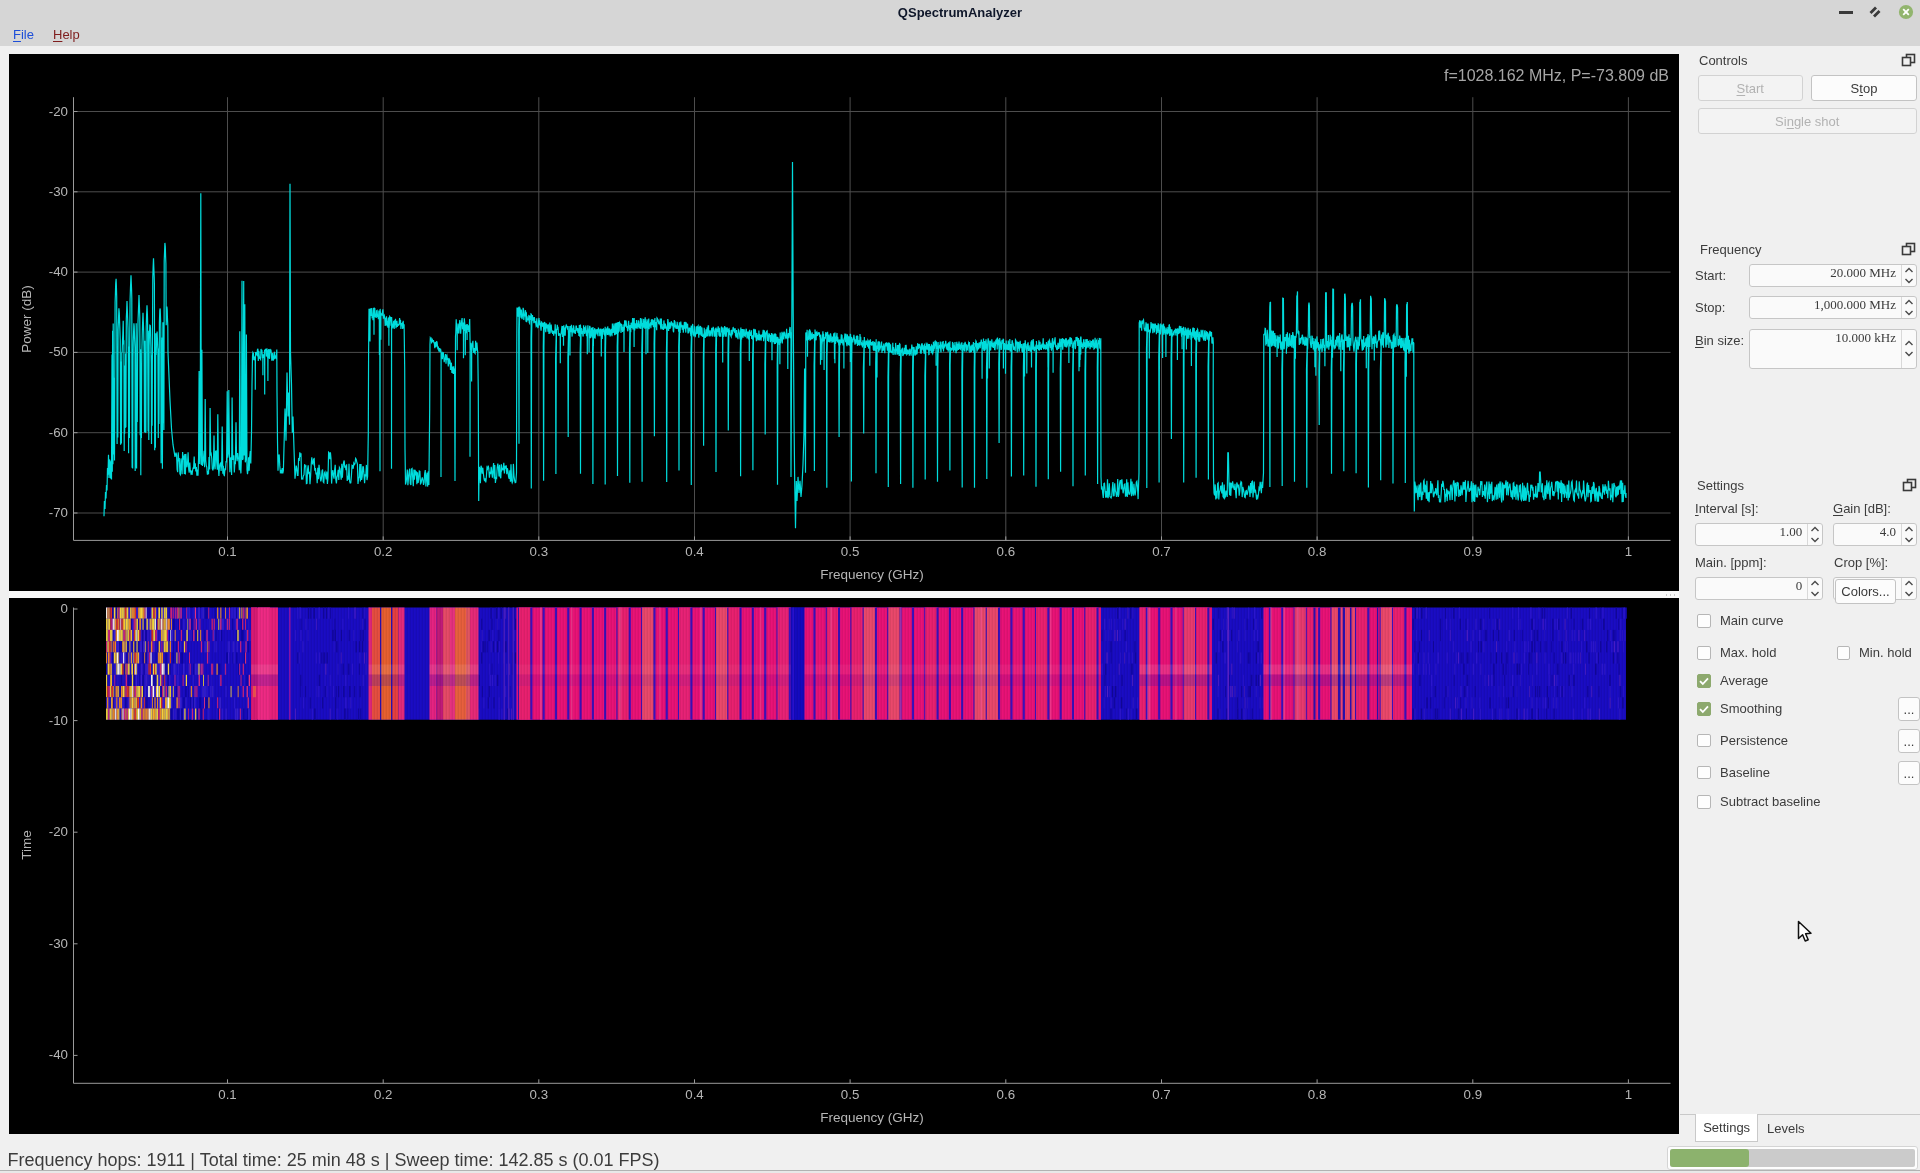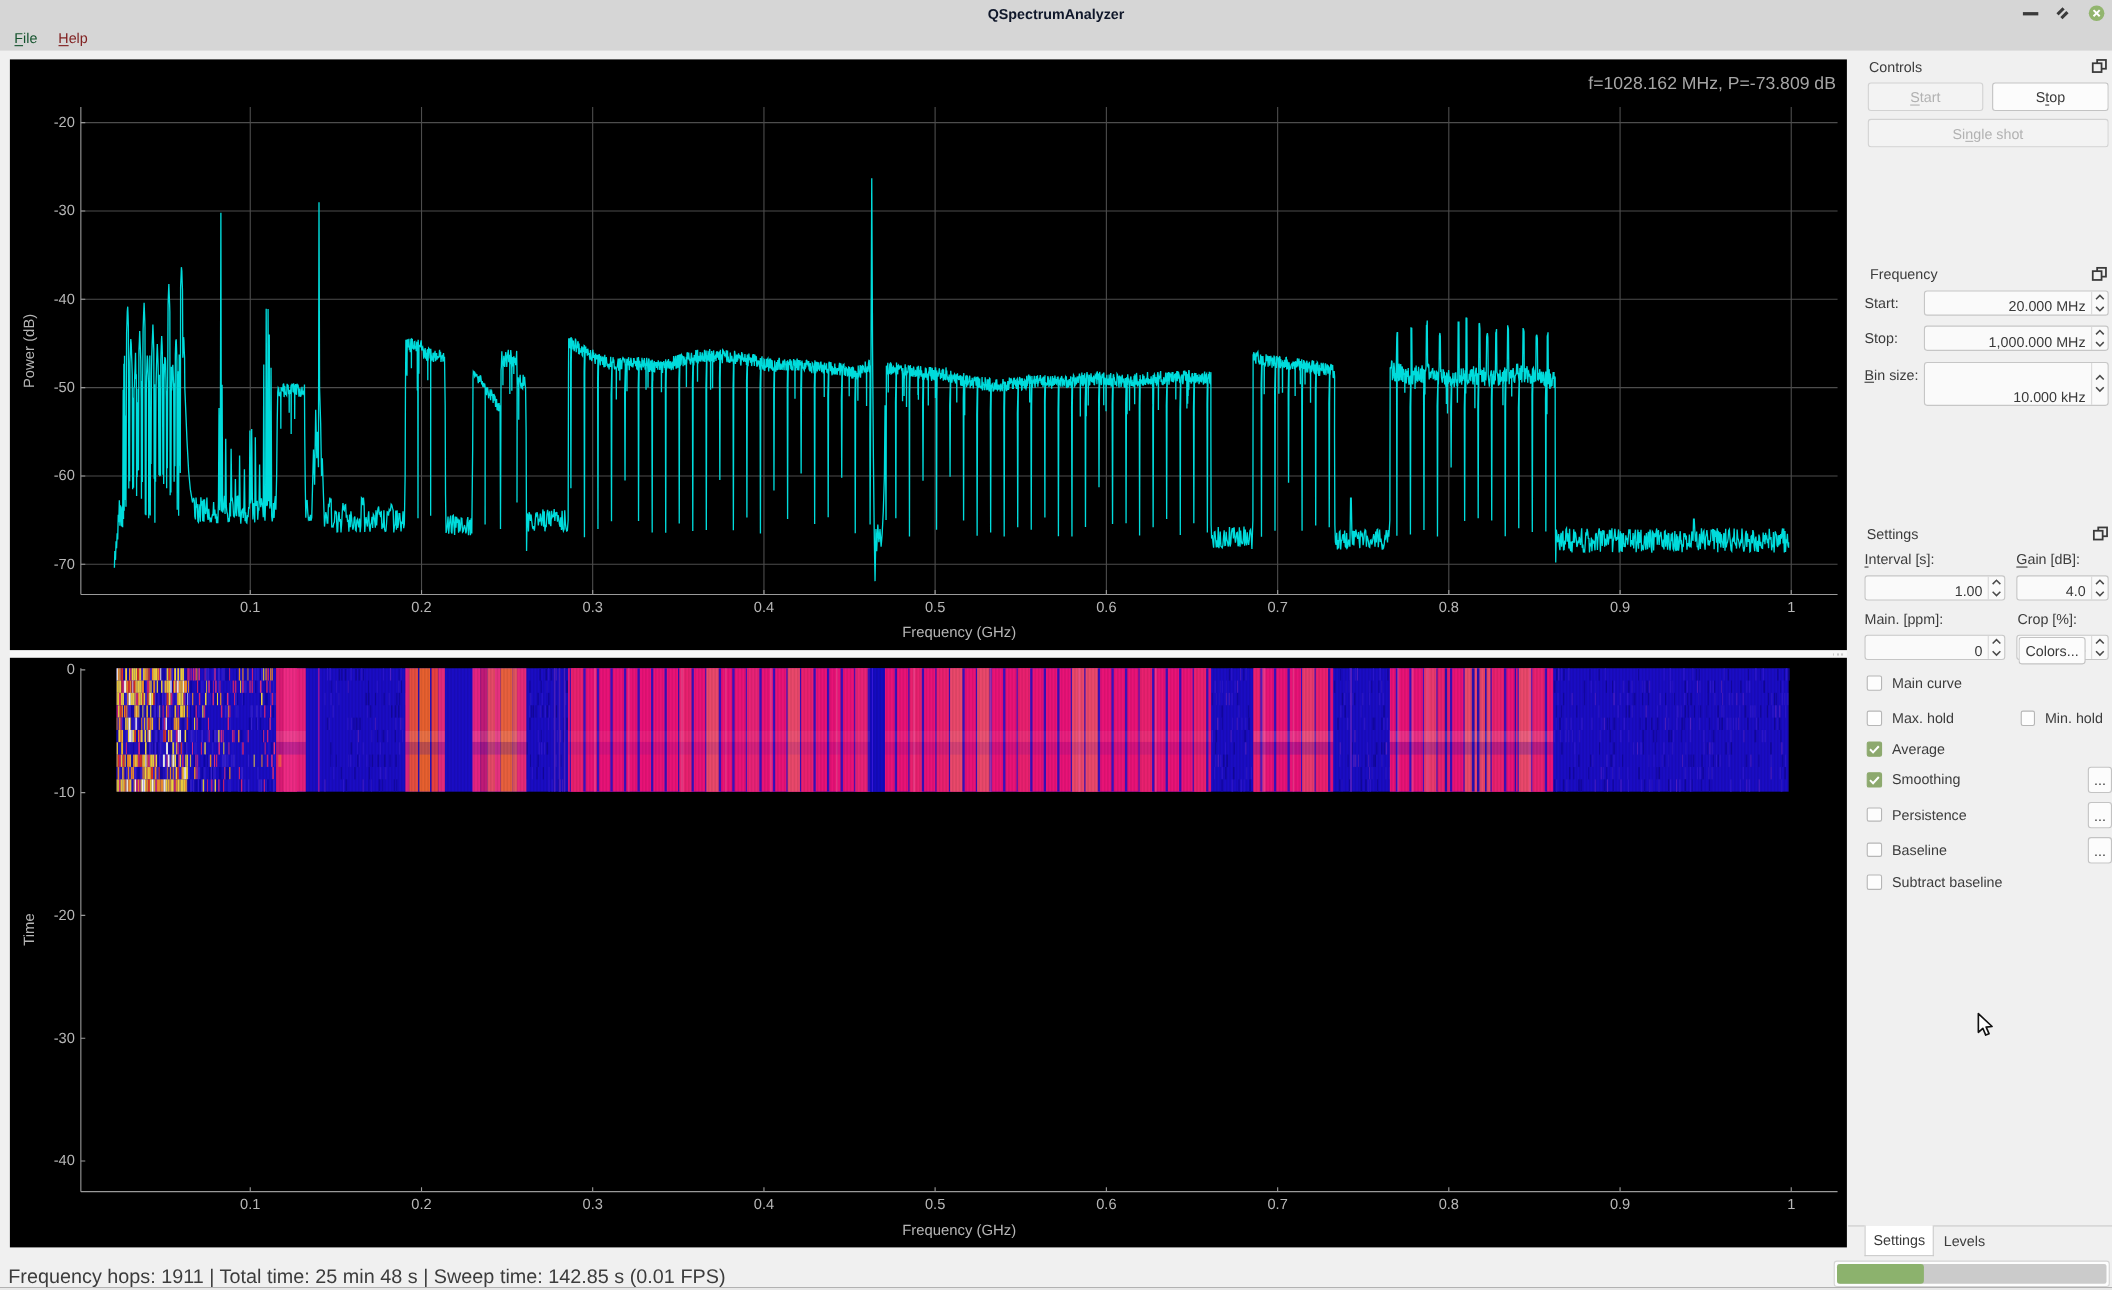--- a/index.html
+++ b/index.html
@@ -7,35 +7,35 @@
 svg text { font-family:"Liberation Sans",sans-serif; fill-opacity:0.99; }
 .glabel { position:absolute; font-size:13px; color:#3c3c3c; }
 .flabel { position:absolute; font-size:13px; color:#3c3c3c; white-space:nowrap; }
 .btn { position:absolute; background:#fcfcfc; border:1px solid #c3c3c3; border-radius:3px;
   font-size:13px; color:#3a3a3a; display:flex; align-items:center; justify-content:center; }
 .btn.dis { background:#f3f3f3; border-color:#d2d2d2; color:#b2b2b2; }
 .btn.dots { font-size:13px; }
 .u { text-decoration:underline; text-underline-offset:2px; }
 .txt { will-change:opacity; }
 .spin { position:absolute; background:#fafafa; border:1px solid #c6c6c6; border-radius:3px; }
-.spinval { position:absolute; right:20px; top:0; bottom:0; display:flex; align-items:flex-end;
-  font-size:13px; color:#3a3a3a; }
+.spinval { position:absolute; right:20px; top:0; bottom:0; display:flex; align-items:flex-start;
+  font-size:13px; color:#3a3a3a;font-family:Liberation Serif, serif; }
 .spinbtn { position:absolute; right:0; top:0; bottom:0; width:15px; border-left:1px solid #d9d9d9;
   display:flex; align-items:center; justify-content:center; }
 .cb { position:absolute; width:13.5px; height:13.5px; background:#fdfdfd; border:1px solid #b6b6b6;
   border-radius:2px; }
 .cb.cbc { background:#8da96e; border-color:#8da96e; }
 .cb svg { position:absolute; left:-0.8px; top:-0.8px; }
 .tab { position:absolute; background:#fff; border:1px solid #c9c9c9; border-top:none;
   font-size:13px; color:#3a3a3a; display:flex; align-items:center; justify-content:center; }
 </style></head><body>
 <div style="position:absolute;left:0;top:0;width:1920px;height:1173px;will-change:opacity">
 <div style="position:absolute;left:0;top:0;width:1920px;height:45.8px;background:#d6d6d6"></div>
     <div style="position:absolute;left:0;top:5px;width:1920px;text-align:center;font-size:13px;font-weight:bold;color:#0f172a;will-change:opacity">QSpectrumAnalyzer</div>
-    <div style="position:absolute;left:13px;top:27px;font-size:13px;color:#14532d;will-change:opacity"><span class="u">F</span>ile</div>
+    <div style="position:absolute;left:13px;top:27px;font-size:13px;color:#1d4ed8;will-change:opacity"><span class="u">F</span>ile</div>
     <div style="position:absolute;left:53px;top:27px;font-size:13px;color:#7f1d1d;will-change:opacity"><span class="u">H</span>elp</div>
     <div style="position:absolute;left:1838.5px;top:11px;width:14.5px;height:2.5px;background:#3a3a3a"></div>
     <svg style="position:absolute;left:1869px;top:6px" width="12" height="12" viewBox="0 0 12 12">
       <path d="M6 0.5 L11.5 6 L6 11.5 L0.5 6 Z" fill="#3a3a3a"></path>
       <path d="M1.5 10.5 L10.5 1.5" stroke="#d6d6d6" stroke-width="2.2" fill="none"></path>
     </svg>
     <svg style="position:absolute;left:1897.5px;top:4px" width="16" height="16" viewBox="0 0 16 16">
       <circle cx="8" cy="8" r="7.1" fill="#92b56e"></circle>
       <path d="M5.2 5.2 L10.8 10.8 M10.8 5.2 L5.2 10.8" stroke="#fff" stroke-width="1.8"></path>
     </svg>

